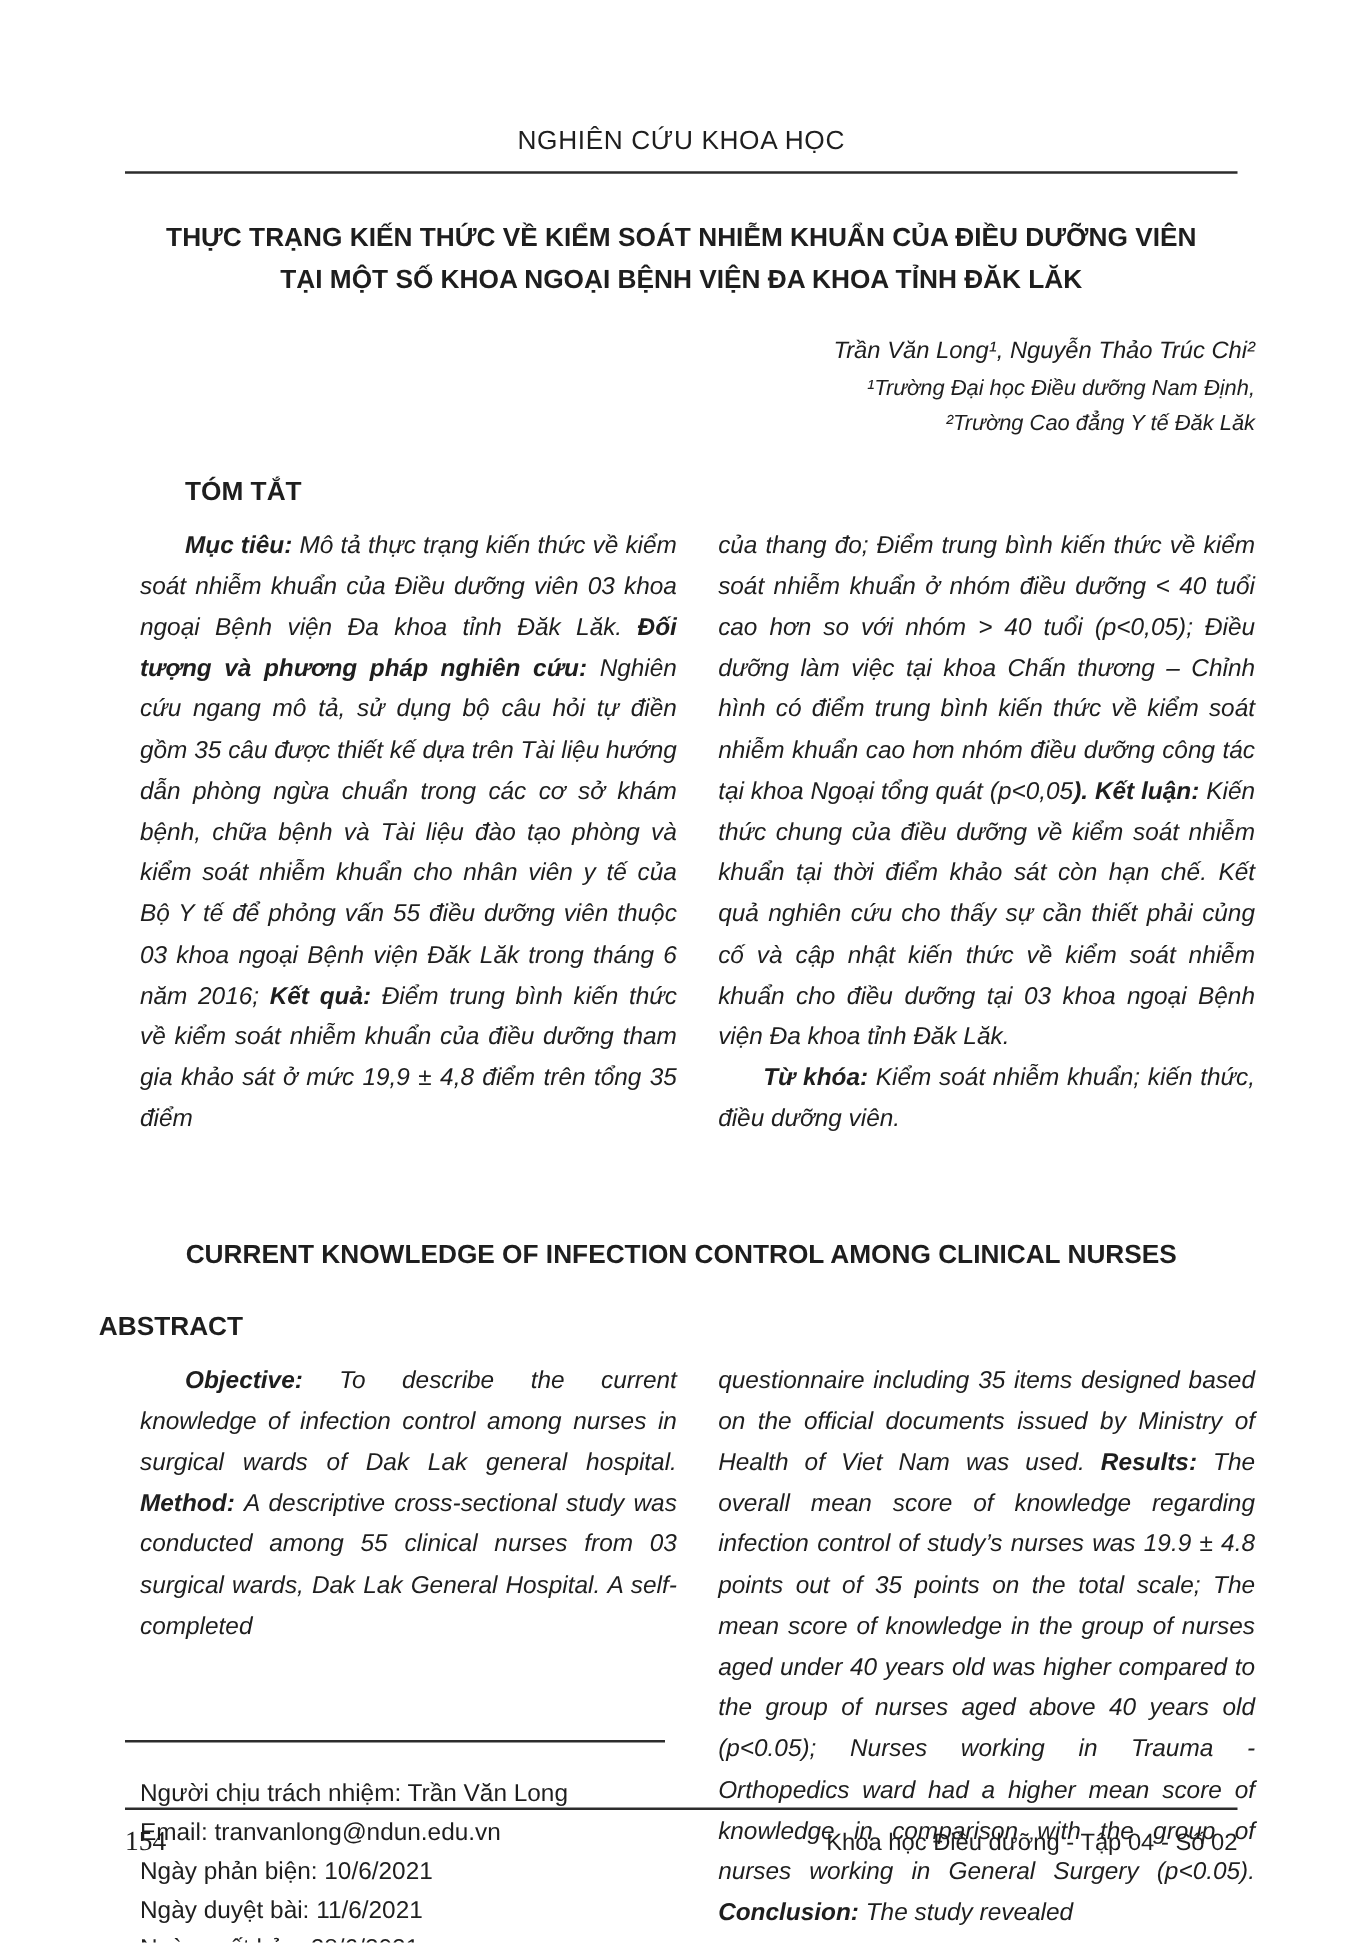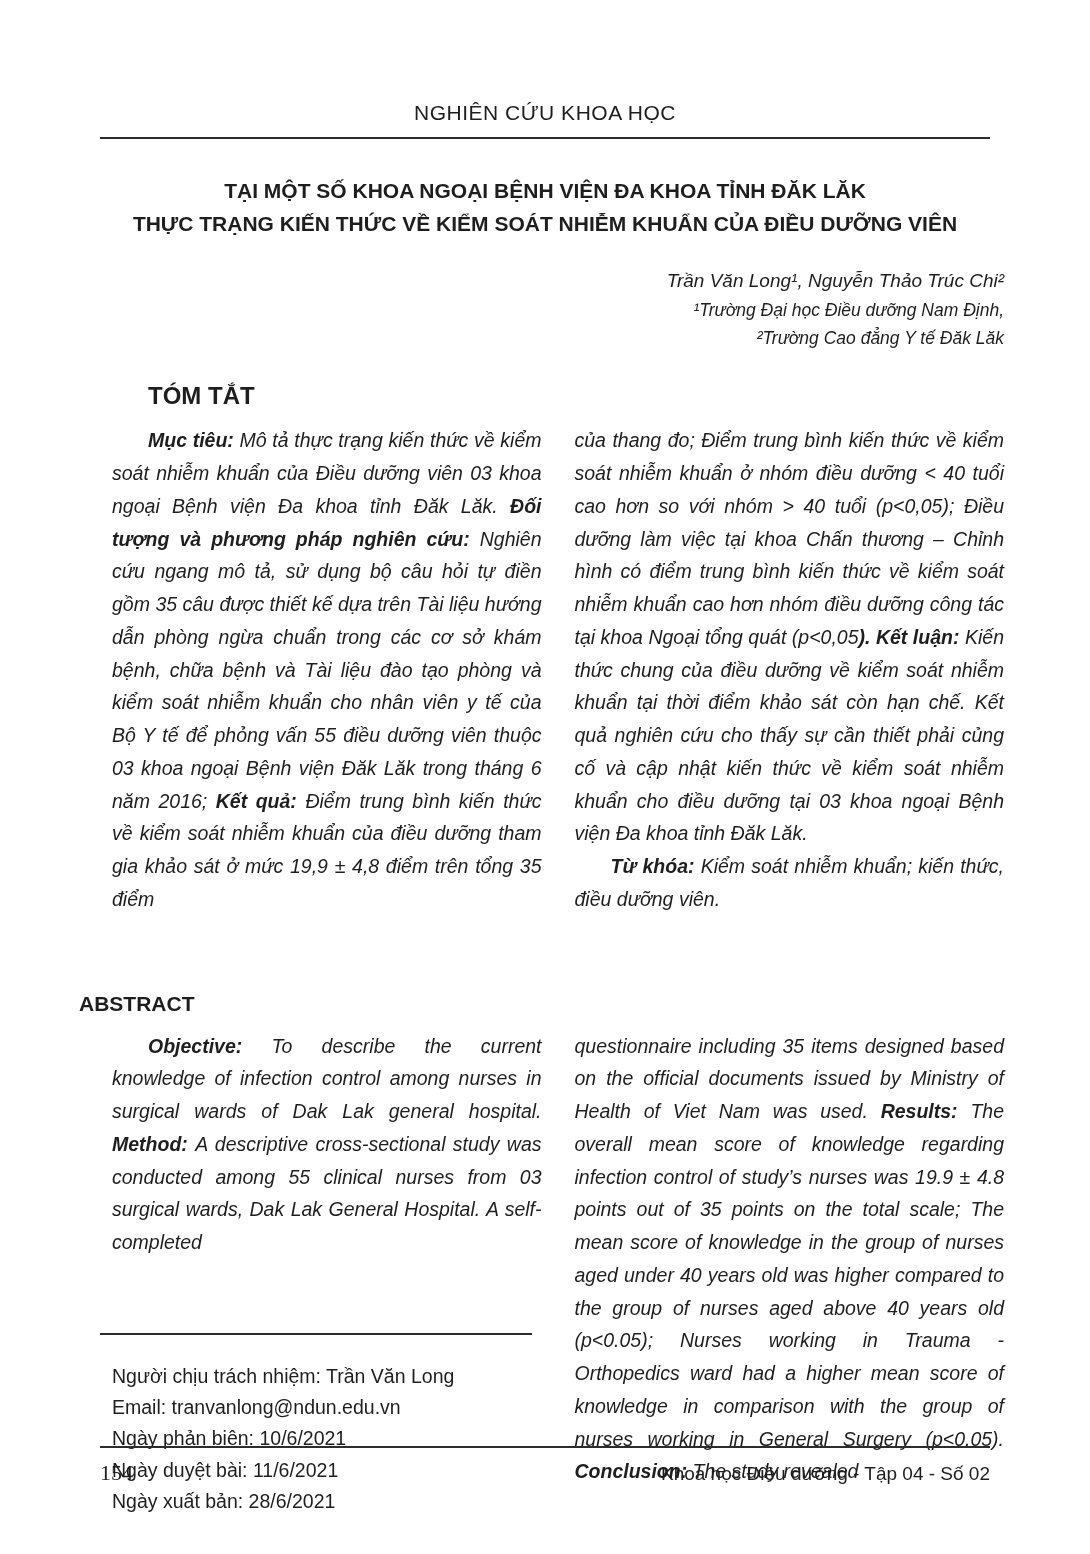--- a/index.html
+++ b/index.html
@@ -13,21 +13,21 @@
   .rule { border-top:2px solid #2c2c2c; height:0; }
 
   .header { padding-top:101px; text-align:center; font-size:21px; letter-spacing:0.5px; }
   .header-rule { margin:12px 100px 0 100px; }
 
   .title { margin-top:36px; padding:0 80px; text-align:center; font-weight:700; font-size:21px; line-height:1.55; }
 
   .authors { margin-top:26px; padding-right:86px; text-align:right; font-style:italic; font-size:19px; line-height:1.6;padding-left:32px; }
   .authors .affil { font-size:17.5px; }
 
-  .h-section { margin-top:30px; padding-left:148px; font-weight:700; font-size:24px; }
+  .h-section { margin-top:30px; padding-left:148px; font-weight:700; font-size:21px; }
 
   .cols { display:flex; gap:33px; padding:0 86px 0 112px; margin-top:14px; }
   .col { flex:1; min-width:0; }
 
   .para { font-style:italic; font-size:19.5px; line-height:1.68; text-align:justify; }
   .indent { text-indent:36px; }
   .b { font-weight:700; }
 
   .title-en { margin-top:76px; padding:0 90px; text-align:center; font-weight:700; font-size:21px; line-height:1.55; }
   .h-abstract { margin-top:30px; padding-left:79px; font-weight:700; font-size:21px; }
@@ -41,22 +41,22 @@
   .page-num { font-family:"Liberation Serif", serif; font-size:22px; }
   .journal { font-size:19px; }
 </style>
 </head>
 <body>
 
 <div class="header">NGHIÊN CỨU KHOA HỌC</div>
 <div class="rule header-rule"></div>
 
 <div class="title">
+  <div>THỰC TRẠNG KIẾN THỨC VỀ KIỂM SOÁT NHIỄM KHUẨN CỦA ĐIỀU DƯỠNG VIÊN</div>
   <div>TẠI MỘT SỐ KHOA NGOẠI BỆNH VIỆN ĐA KHOA TỈNH ĐĂK LĂK</div>
-  <div>THỰC TRẠNG KIẾN THỨC VỀ KIỂM SOÁT NHIỄM KHUẨN CỦA ĐIỀU DƯỠNG VIÊN</div>
 </div>
 
 <div class="authors">
   <div>Trần Văn Long¹, Nguyễn Thảo Trúc Chi²</div>
   <div class="affil">¹Trường Đại học Điều dưỡng Nam Định,</div>
   <div class="affil">²Trường Cao đẳng Y tế Đăk Lăk</div>
 </div>
 
 <div class="h-section">TÓM TẮT</div>
 
@@ -64,20 +64,21 @@
   <div class="col">
     <p class="para indent"><span class="b">Mục tiêu: </span><span>Mô tả thực trạng kiến thức về kiểm soát nhiễm khuẩn của Điều dưỡng viên 03 khoa ngoại Bệnh viện Đa khoa tỉnh Đăk Lăk. </span><span class="b">Đối tượng và phương pháp nghiên cứu: </span><span>Nghiên cứu ngang mô tả, sử dụng bộ câu hỏi tự điền gồm 35 câu được thiết kế dựa trên Tài liệu hướng dẫn phòng ngừa chuẩn trong các cơ sở khám bệnh, chữa bệnh và Tài liệu đào tạo phòng và kiểm soát nhiễm khuẩn cho nhân viên y tế của Bộ Y tế để phỏng vấn 55 điều dưỡng viên thuộc 03 khoa ngoại Bệnh viện Đăk Lăk trong tháng 6 năm 2016; </span><span class="b">Kết quả: </span><span>Điểm trung bình kiến thức về kiểm soát nhiễm khuẩn của điều dưỡng tham gia khảo sát ở mức 19,9 ± 4,8 điểm trên tổng 35 điểm</span></p>
   </div>
   <div class="col">
     <p class="para"><span>của thang đo; Điểm trung bình kiến thức về kiểm soát nhiễm khuẩn ở nhóm điều dưỡng &lt; 40 tuổi cao hơn so với nhóm &gt; 40 tuổi (p&lt;0,05); Điều dưỡng làm việc tại khoa Chấn thương – Chỉnh hình có điểm trung bình kiến thức về kiểm soát nhiễm khuẩn cao hơn nhóm điều dưỡng công tác tại khoa Ngoại tổng quát (p&lt;0,05</span><span class="b">). Kết luận: </span><span>Kiến thức chung của điều dưỡng về kiểm soát nhiễm khuẩn tại thời điểm khảo sát còn hạn chế. Kết quả nghiên cứu cho thấy sự cần thiết phải củng cố và cập nhật kiến thức về kiểm soát nhiễm khuẩn cho điều dưỡng tại 03 khoa ngoại Bệnh viện Đa khoa tỉnh Đăk Lăk.</span></p>
     <p class="para indent"><span class="b">Từ khóa: </span><span>Kiểm soát nhiễm khuẩn; kiến thức, điều dưỡng viên.</span></p>
   </div>
 </div>
 
 <div class="title-en">
+  <div>CURRENT KNOWLEDGE OF INFECTION CONTROL AMONG CLINICAL NURSES</div>
 </div>
 
 <div class="h-abstract">ABSTRACT</div>
 
 <div class="cols">
   <div class="col">
     <p class="para indent"><span class="b">Objective: </span><span>To describe the current knowledge of infection control among nurses in surgical wards of Dak Lak general hospital. </span><span class="b">Method: </span><span>A descriptive cross-sectional study was conducted among 55 clinical nurses from 03 surgical wards, Dak Lak General Hospital. A self-completed</span></p>
     <div class="rule footnote-rule"></div>
     <div class="footnote">
       <div>Người chịu trách nhiệm: Trần Văn Long</div>

